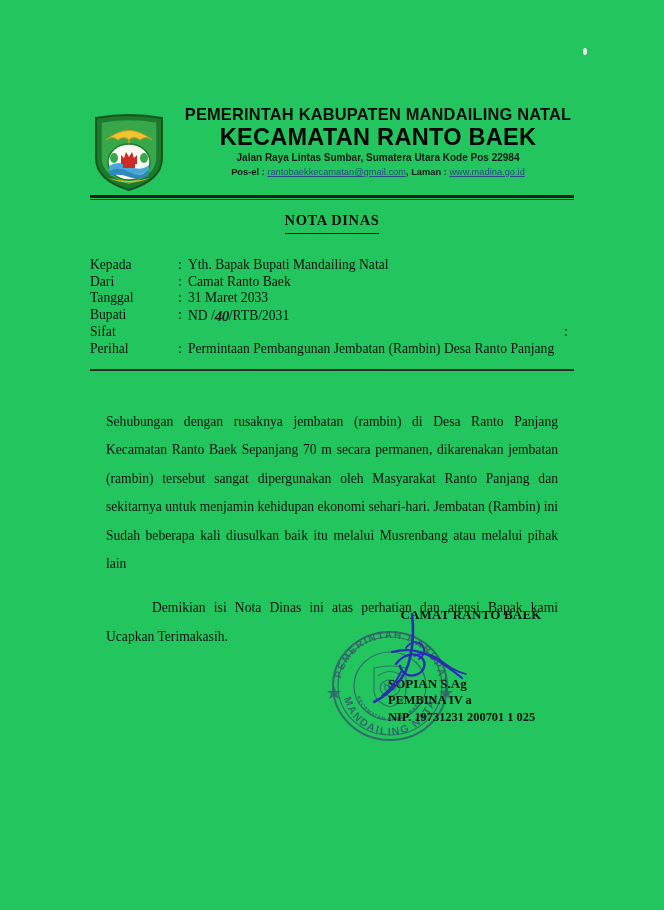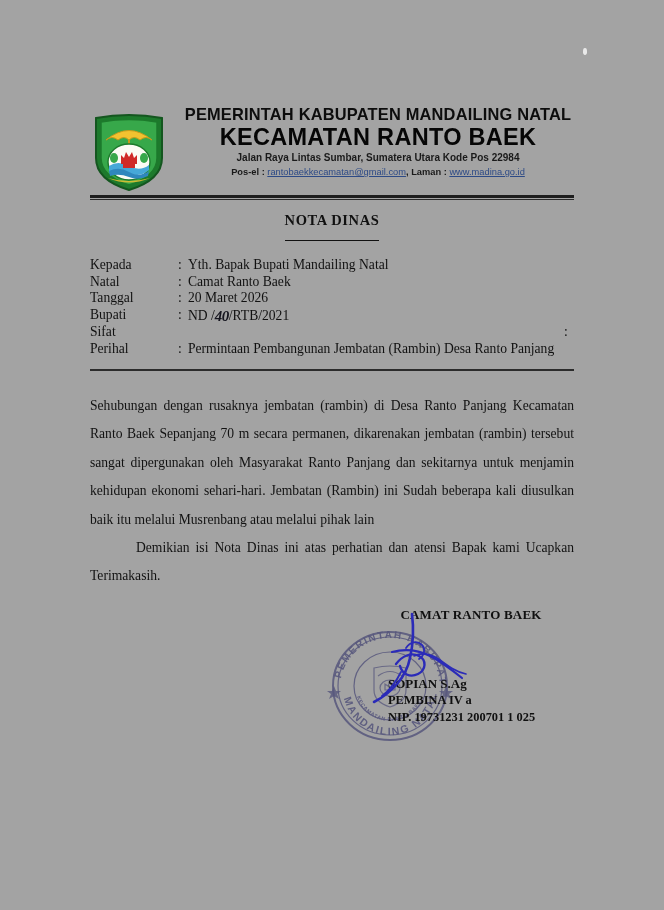--- a/index.html
+++ b/index.html
@@ -12,21 +12,21 @@
     height: 910px;
     position: relative;
     font-family: "Liberation Serif", serif;
     color: #101010;
     overflow: hidden;
   }
 
   .page {
     position: absolute;
     inset: 0;
-    background: #a3a3a3;
+    background: #22c55e;
   }
 
   
   .letterhead {
     position: absolute;
     left: 0;
     top: 104px;
     width: 664px;
     height: 92px;
   }
@@ -120,21 +120,21 @@
     width: 664px;
     text-align: center;
     font-family: "Liberation Serif", serif;
     font-weight: bold;
     font-size: 14.5px;
     letter-spacing: 0.6px;
     color: #111;
   }
   .nota-title span {
     border-bottom: 1.4px solid #111;
-    padding-bottom: 12px;
+    padding-bottom: 5px;
   }
 
   
   .details {
     position: absolute;
     left: 90px;
     top: 257px;
     width: 484px;
     font-size: 13.6px;
     line-height: 16.6px;
@@ -187,21 +187,21 @@
     position: absolute;
     left: 90px;
     top: 392px;
     width: 484px;
     font-size: 13.6px;
     line-height: 28.4px;
     text-align: justify;
     color: #121212;
   }
   .body-text p {
-    margin: 0;
+    margin: 16px;
   }
   .body-text p.indent {
     text-indent: 46px;
   }
 
   
   .signature {
     position: absolute;
     left: 368px;
     top: 606px;
@@ -325,35 +325,35 @@
 
   <div class="details">
 
     <div class="drow">
       <div class="dlabel">Kepada</div>
       <div class="dsep">:</div>
       <div class="dval">Yth. Bapak Bupati Mandailing Natal</div>
     </div>
 
     <div class="drow">
-      <div class="dlabel">Natal</div>
+      <div class="dlabel">Dari</div>
       <div class="dsep">:</div>
       <div class="dval">Camat Ranto Baek</div>
     </div>
 
     <div class="drow">
       <div class="dlabel">Tanggal</div>
       <div class="dsep">:</div>
-      <div class="dval">20 Maret 2026</div>
+      <div class="dval">31 Maret 2033</div>
     </div>
 
     <div class="drow">
       <div class="dlabel">Bupati</div>
       <div class="dsep">:</div>
-      <div class="dval"><span> ND  /</span><span class="handwrite">40</span><span>/RTB/2021</span></div>
+      <div class="dval"><span> ND  /</span><span class="handwrite">40</span><span>/RTB/2031</span></div>
     </div>
 
     <div class="drow">
       <div class="dlabel">Sifat</div>
       <div class="dsep">:</div>
     </div>
 
     <div class="drow">
       <div class="dlabel">Perihal</div>
       <div class="dsep">:</div>

